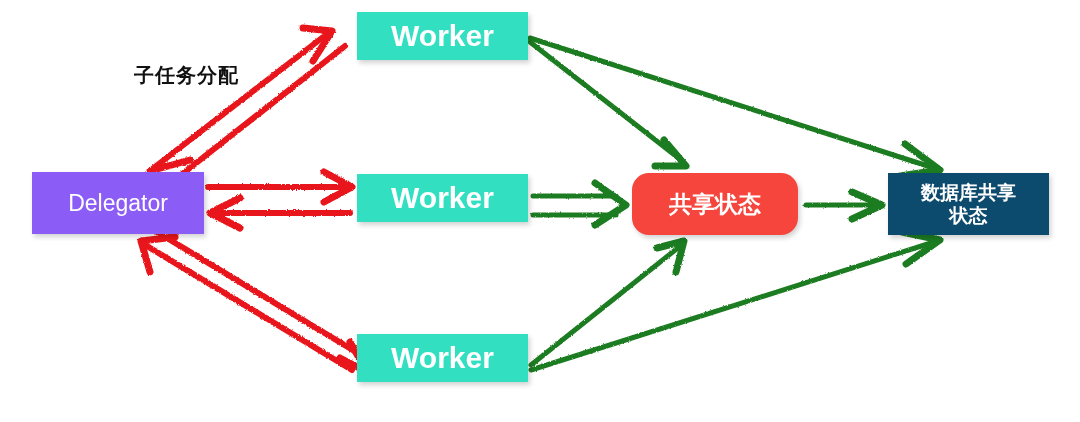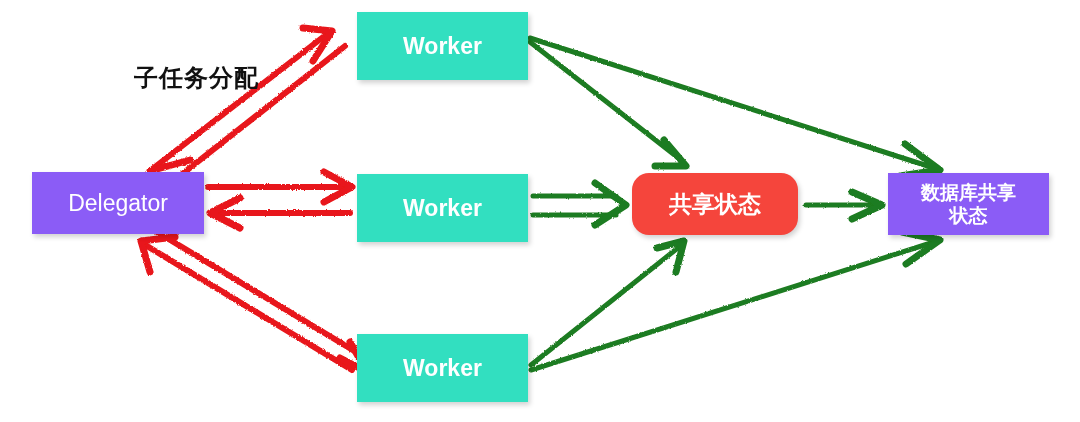--- a/index.html
+++ b/index.html
@@ -32,22 +32,22 @@
     white-space: pre-line;
   }
   .node-delegator {
     left: 32px;  top: 172px;
     width: 172px; height: 62px;
     font-size: 23px;
     font-weight: 500;
   }
   .node-worker {
     left: 357px;
-    width: 171px; height: 68px;
-    font-size: 23px;
+    width: 171px; height: 48px;
+    font-size: 30px;
     font-weight: 700;
   }
   .worker-top    { top: 12px; }
   .worker-mid    { top: 174px; }
   .worker-bottom { top: 334px; }
   .node-shared {
     left: 632px; top: 173px;
     width: 166px; height: 62px;
     font-size: 23px;
     font-weight: 700;
@@ -56,21 +56,21 @@
   .node-db {
     left: 888px; top: 173px;
     width: 161px; height: 62px;
     font-size: 19px;
     font-weight: 700;
     padding: 0 8px;
   }
   .edge-label {
     position: absolute;
     color: #111111;
-    font-size: 24px;
+    font-size: 20px;
     font-weight: 700;
     letter-spacing: 1px;
     z-index: 6;
     white-space: nowrap;
   }
   .label-assign { left: 134px; top: 62px; }
   .label-result { left: 134px; top: 308px; }
   .watermark {
     position: absolute;
     right: 14px; bottom: 14px;
@@ -185,21 +185,21 @@
   </div>
 
   <div class="node node-worker worker-bottom" style="background:#32DFC0">
     <span class="node-label">Worker</span>
   </div>
 
   <div class="node node-shared" style="background:#F5453C">
     <span class="node-label">共享状态</span>
   </div>
 
-  <div class="node node-db" style="background:#8b5cf6">
+  <div class="node node-db" style="background:#0c4a6e">
     <span class="node-label">数据库共享
 状态</span>
   </div>
 
   <div class="edge-label label-assign">子任务分配</div>
 
 
 
 </div>
 

